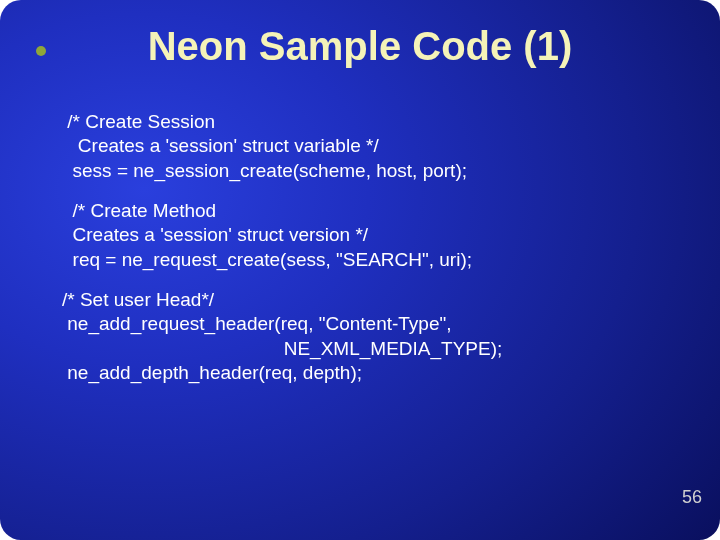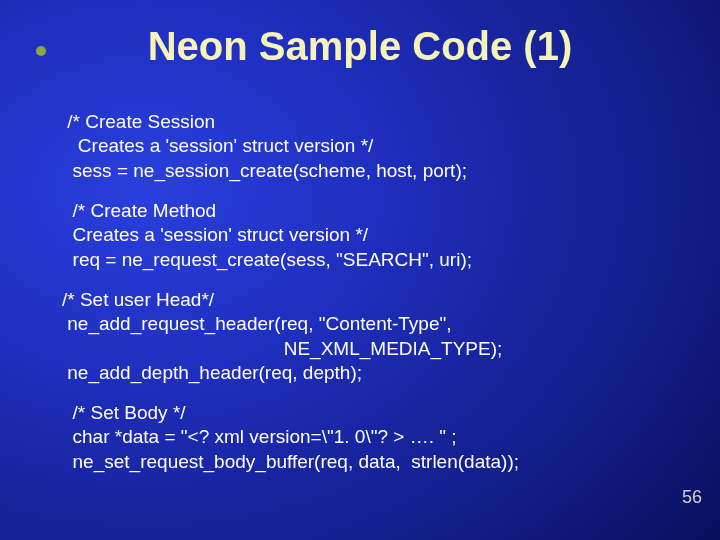--- a/index.html
+++ b/index.html
@@ -15,20 +15,21 @@
     width: 720px;
     height: 540px;
     background: radial-gradient(ellipse 900px 700px at 20% 35%,
                 #2a3fdd 0%,
                 #1f2fc0 25%,
                 #141f8e 55%,
                 #0a1060 80%,
                 #050840 100%);
     color: #ffffff;
     box-sizing: border-box;
+    border-radius: 21px;
   }
   .bullet {
     position: absolute;
     left: 36px;
     top: 46px;
     width: 10px;
     height: 10px;
     background: #8fa63a;
     border-radius: 50%;
   }
@@ -67,28 +68,25 @@
 </style>
 </head>
 <body>
 
 <div class="slide">
   <div class="bullet"></div>
   <div class="title">Neon Sample Code (1)</div>
 
   <div class="content">
     <div class="block"> /* Create Session
-   Creates a 'session' struct version */
+   Creates a 'session' struct variable */
   sess = ne_session_create(scheme, host, port);</div>
     <div class="block">  /* Create Method
   Creates a 'session' struct version */
   req = ne_request_create(sess, "SEARCH", uri);</div>
     <div class="block">/* Set user Head*/
  ne_add_request_header(req, "Content-Type",
                                           NE_XML_MEDIA_TYPE);
  ne_add_depth_header(req, depth);</div>
-    <div class="block">  /* Set Body */
-  char *data = "&lt;? xml version=\"1. 0\"? &gt; …. " ;
-  ne_set_request_body_buffer(req, data,  strlen(data));</div>
   </div>
 
   <div class="pagenum">56</div>
 </div>
 
 </body></html>

